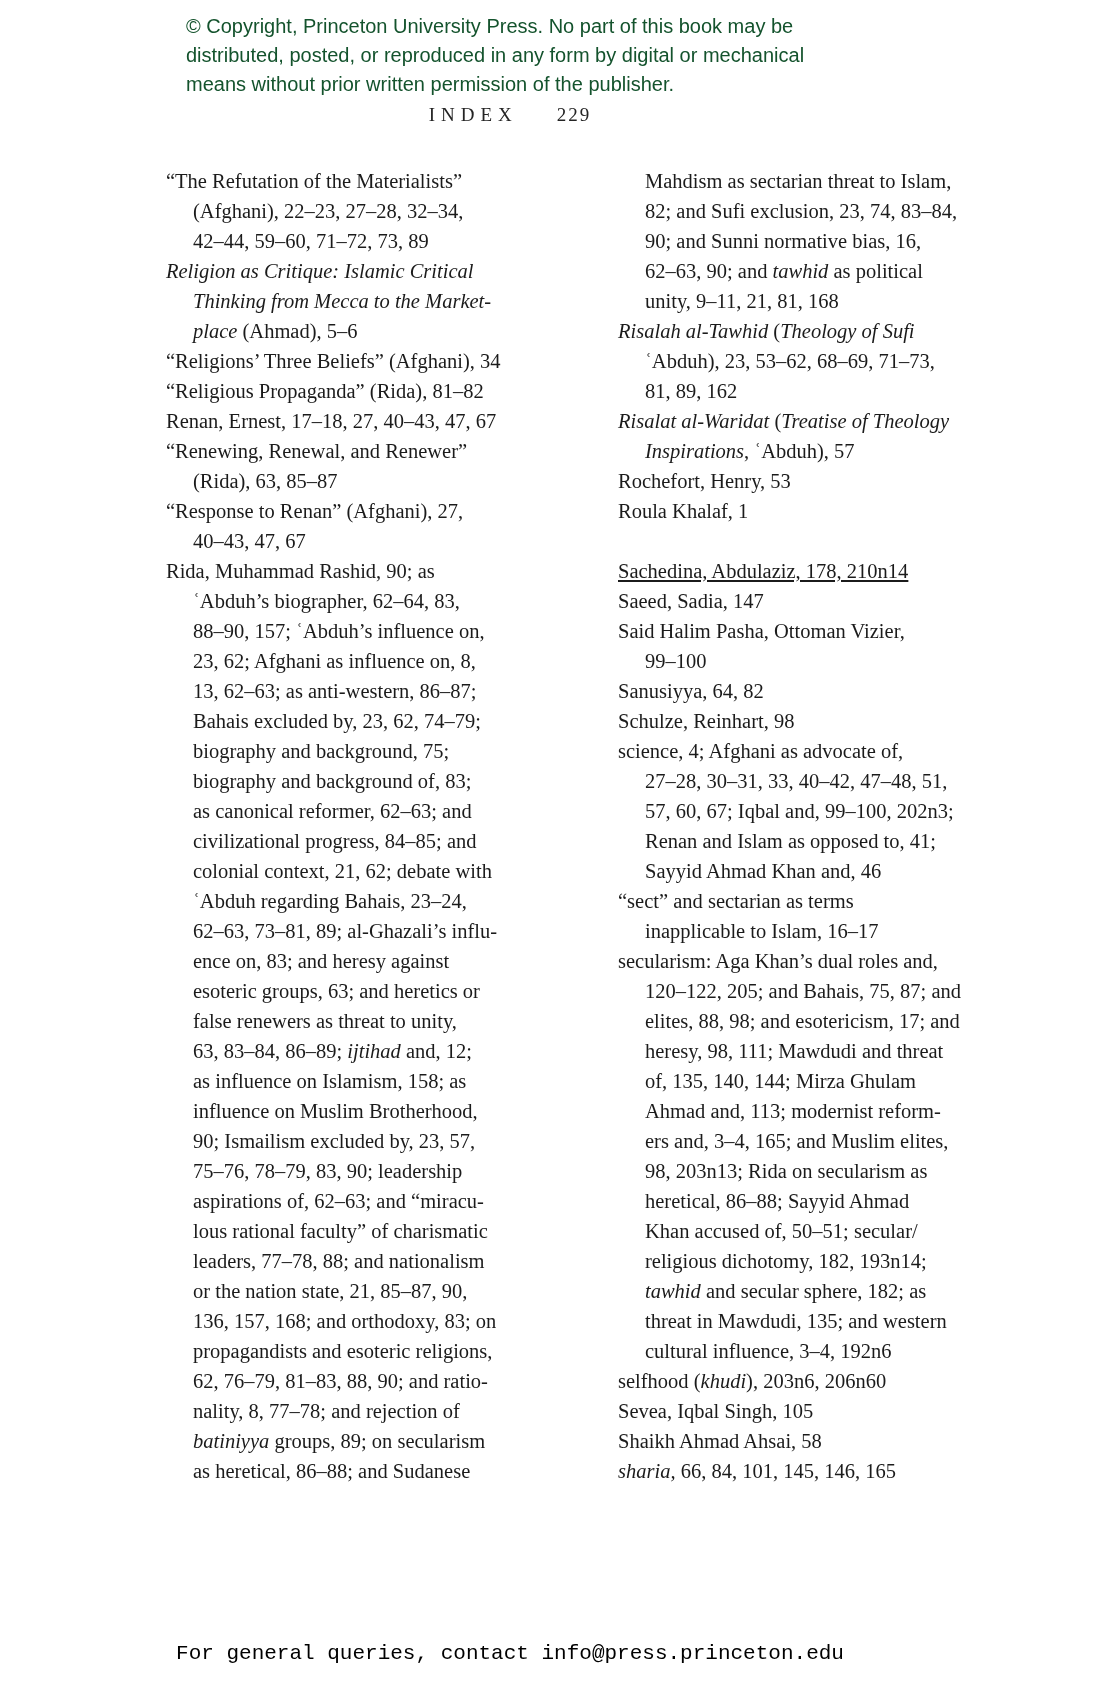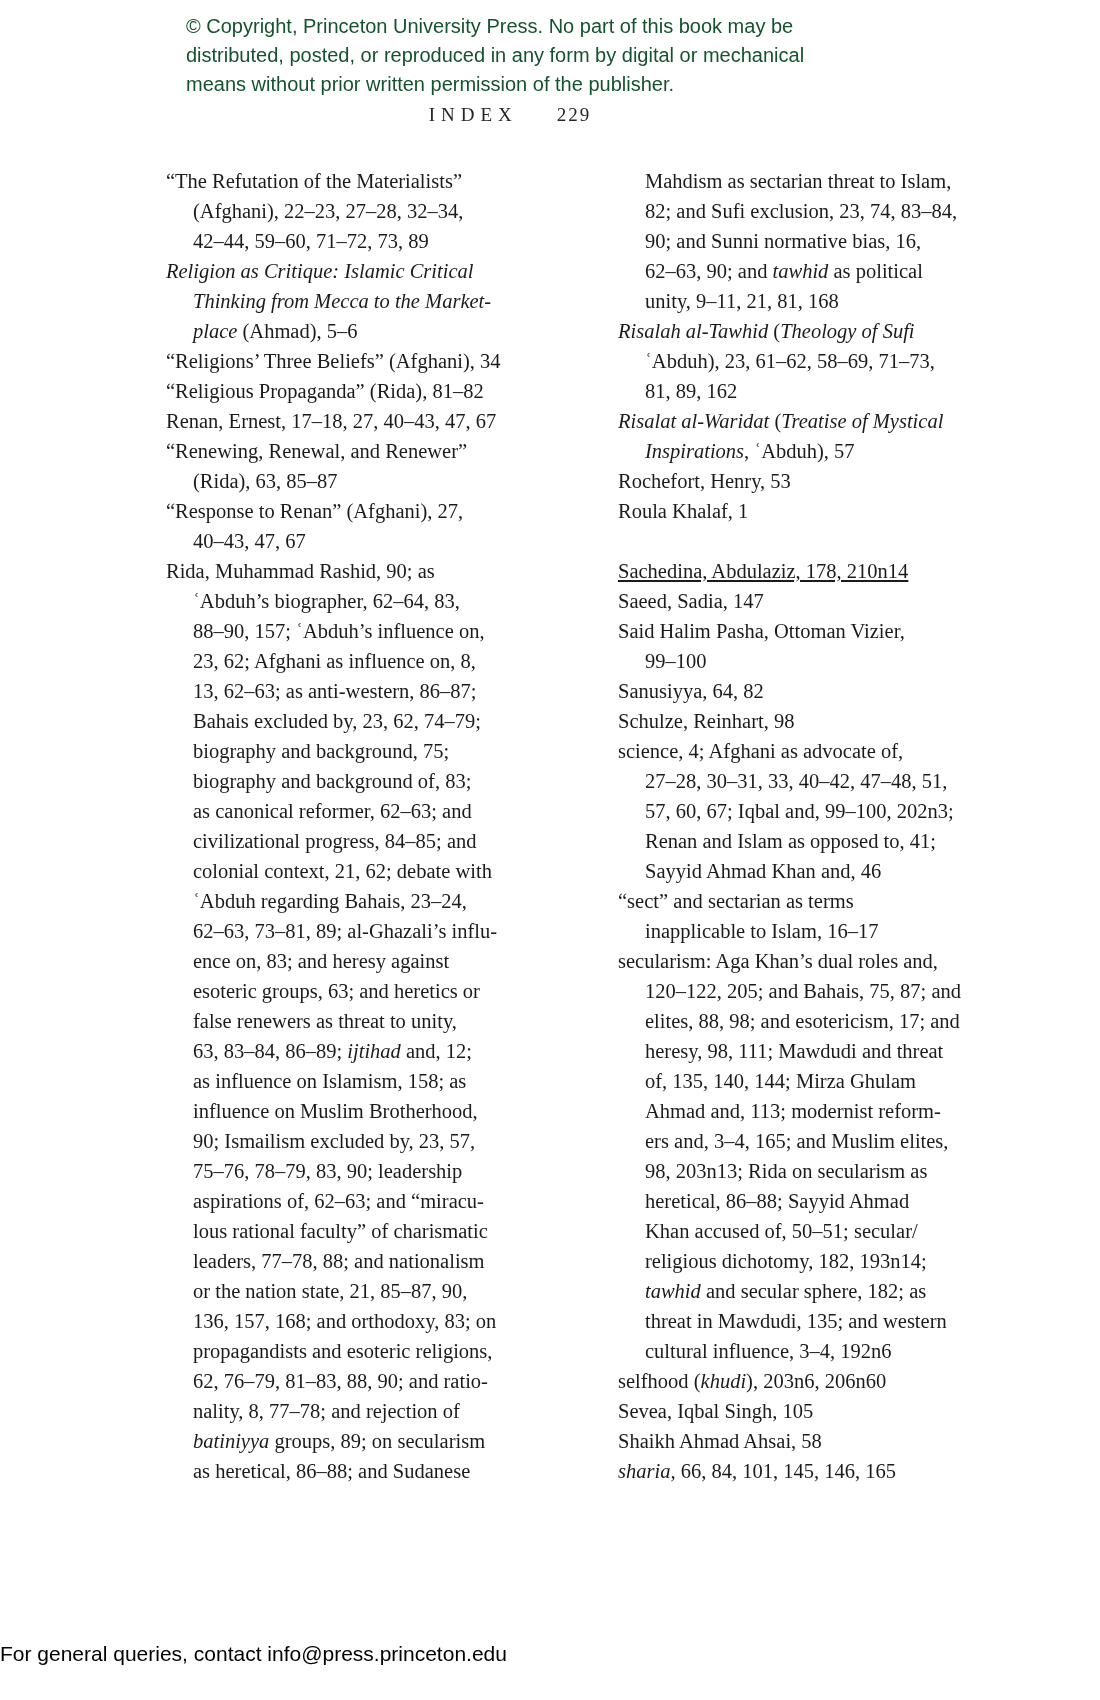--- a/index.html
+++ b/index.html
@@ -46,22 +46,22 @@
   .entry { }
   .entry.gap { margin-top: 30px; text-decoration: underline; }
   .line { white-space: nowrap; }
   .line.wrap { padding-left: 27px; }
   .it { font-style: italic; }
   .footer {
     position: absolute;
     top: 1642px;
     left: 0;
     width: 1020px;
-    text-align: left;
-    font-family: Liberation Sans, sans-serif;
+    text-align: center;
+    font-family: Liberation Mono, monospace;
     font-size: 21px;
     color: #000;
   }
 </style>
 </head>
 <body>
 
 <div class="copyright">© Copyright, Princeton University Press. No part of this book may be
 distributed, posted, or reproduced in any form by digital or mechanical
 means without prior written permission of the publisher.</div>
@@ -136,25 +136,25 @@
   <div class="col">
       <div class="entry">
         <div class="line wrap"><span>Mahdism as sectarian threat to Islam,</span></div>
         <div class="line wrap"><span>82; and Sufi exclusion, 23, 74, 83–84,</span></div>
         <div class="line wrap"><span>90; and Sunni normative bias, 16,</span></div>
         <div class="line wrap"><span>62–63, 90; and </span><span class="it">tawhid</span><span> as political</span></div>
         <div class="line wrap"><span>unity, 9–11, 21, 81, 168</span></div>
       </div>
       <div class="entry">
         <div class="line"><span class="it">Risalah al-Tawhid</span><span> (</span><span class="it">Theology of Sufi</span></div>
-        <div class="line wrap"><span>ʿAbduh), 23, 61–62, 58–69, 71–73,</span></div>
+        <div class="line wrap"><span>ʿAbduh), 23, 53–62, 68–69, 71–73,</span></div>
         <div class="line wrap"><span>81, 89, 162</span></div>
       </div>
       <div class="entry">
-        <div class="line"><span class="it">Risalat al-Waridat</span><span> (</span><span class="it">Treatise of Mystical</span></div>
+        <div class="line"><span class="it">Risalat al-Waridat</span><span> (</span><span class="it">Treatise of Theology</span></div>
         <div class="line wrap"><span class="it">Inspirations</span><span>, ʿAbduh), 57</span></div>
       </div>
       <div class="entry">
         <div class="line"><span>Rochefort, Henry, 53</span></div>
       </div>
       <div class="entry">
         <div class="line"><span>Roula Khalaf, 1</span></div>
       </div>
       <div class="entry gap">
         <div class="line"><span>Sachedina, Abdulaziz, 178, 210n14</span></div>

